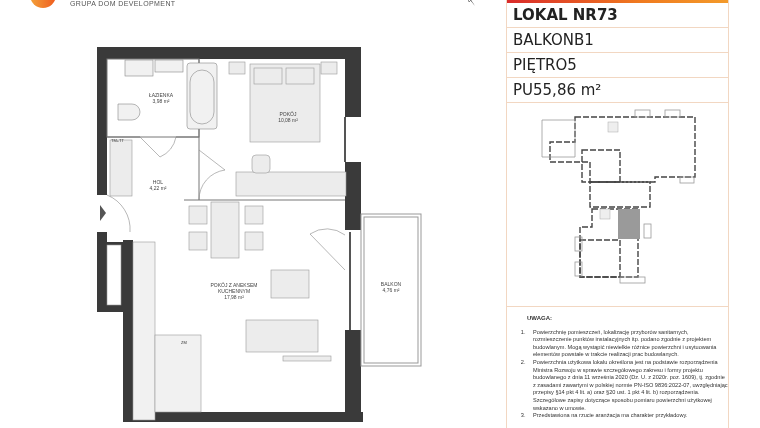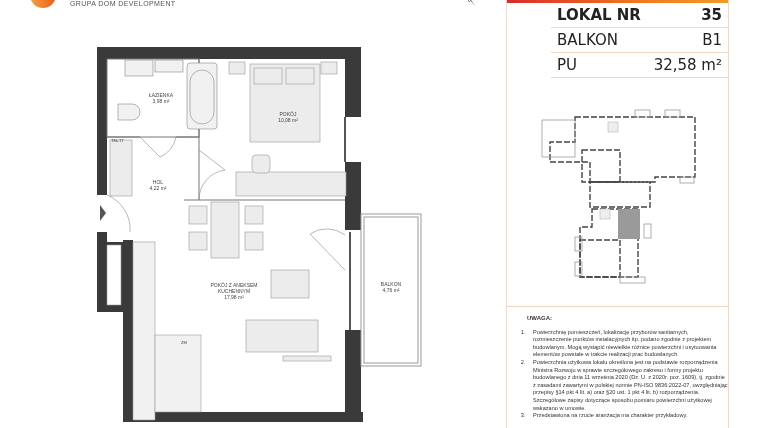--- a/index.html
+++ b/index.html
@@ -3,21 +3,21 @@
 <meta charset="utf-8">
 <style>
   html, body { margin:0; padding:0; }
   body { width:760px; height:428px; background:#fff; position:relative; overflow:hidden; font-family:"Liberation Sans", sans-serif; color:#222; }
   .logo { position:absolute; left:30px; top:-6px; display:flex; align-items:center; gap:14px; }
   .logo-mark { width:26px; height:14px; border-radius:0 0 14px 14px; background:linear-gradient(90deg,#f3a23a,#ef5b1f); }
   .logo-text { font-size:7px; color:#555; letter-spacing:0.4px; margin-top:4px; }
   .compass { position:absolute; left:465px; top:-4px; width:14px; height:14px; }
   .info-box { position:absolute; left:506px; top:0; width:221px; height:428px; border-left:1px solid #f2d7c2; border-right:1px solid #f2d7c2; }
   .info-bar { height:3px; background:linear-gradient(90deg,#d92b2b,#f07a1f 60%,#f39a2a); }
-  .info-row { display:flex; justify-content:space-between; align-items:center; height:24px; padding:0 6px 0 6px; border-bottom:1px solid #f2d7c2; font-family:"DejaVu Sans", sans-serif; font-size:15px;margin-left:44px; }
+  .info-row { display:flex; justify-content:flex-start; align-items:center; height:24px; padding:0 6px 0 6px; border-bottom:1px solid #f2d7c2; font-family:"DejaVu Sans", sans-serif; font-size:15px; }
   .info-row.bold { font-weight:bold; }
   .keyplan { position:absolute; left:13px; top:102px; width:190px; height:200px; }
   .notes { position:absolute; left:0; top:306px; width:221px; border-top:1px solid #f2d7c2; padding-top:8px; font-size:5.6px; line-height:7.6px; color:#333; }
   .notes h4 { margin:0 0 6px 20px; font-size:6px; font-weight:bold; }
   .notes ol { margin:0; padding-left:20px; }
   .notes li { padding-left:6px; }
   .plan { position:absolute; left:0; top:0; width:500px; height:428px; }
   .room-label { position:absolute; text-align:center; font-size:5px; line-height:6px; color:#444; }
   .small-label { position:absolute; font-size:4px; color:#333; }
 </style>
@@ -124,29 +124,33 @@
   <div>BALKON</div>
   <div>4,76 m²</div>
 </div>
 <div class="small-label" style="left:111px;top:138px;">TM+TT</div>
 <div class="small-label" style="left:181px;top:340px;">ZM</div>
 
 <div class="info-box">
   <div class="info-bar"></div>
   <div class="info-row bold">
     <span>LOKAL NR</span>
-    <span>35</span>
+    <span>73</span>
   </div>
   <div class="info-row">
     <span>BALKON</span>
     <span>B1</span>
   </div>
   <div class="info-row">
+    <span>PIĘTRO</span>
+    <span>5</span>
+  </div>
+  <div class="info-row">
     <span>PU</span>
-    <span class="val">32,58 m²</span>
+    <span class="val">55,86 m²</span>
   </div>
 
   <svg class="keyplan" viewBox="0 0 190 200">
     <g fill="none" stroke="#444" stroke-width="1.4" stroke-dasharray="6 2">
       <path d="M55 15 H175 V75 H135 V80 H70 V60 H30 V40 H55 Z"></path>
       <path d="M62 48 H100 V80 H62 Z"></path>
       <path d="M70 80 H130 V105 H70 Z"></path>
       <path d="M72 107 H118 V175 H60 V125 H72 Z"></path>
       <path d="M60 138 H100 V175 H60 Z"></path>
     </g>

